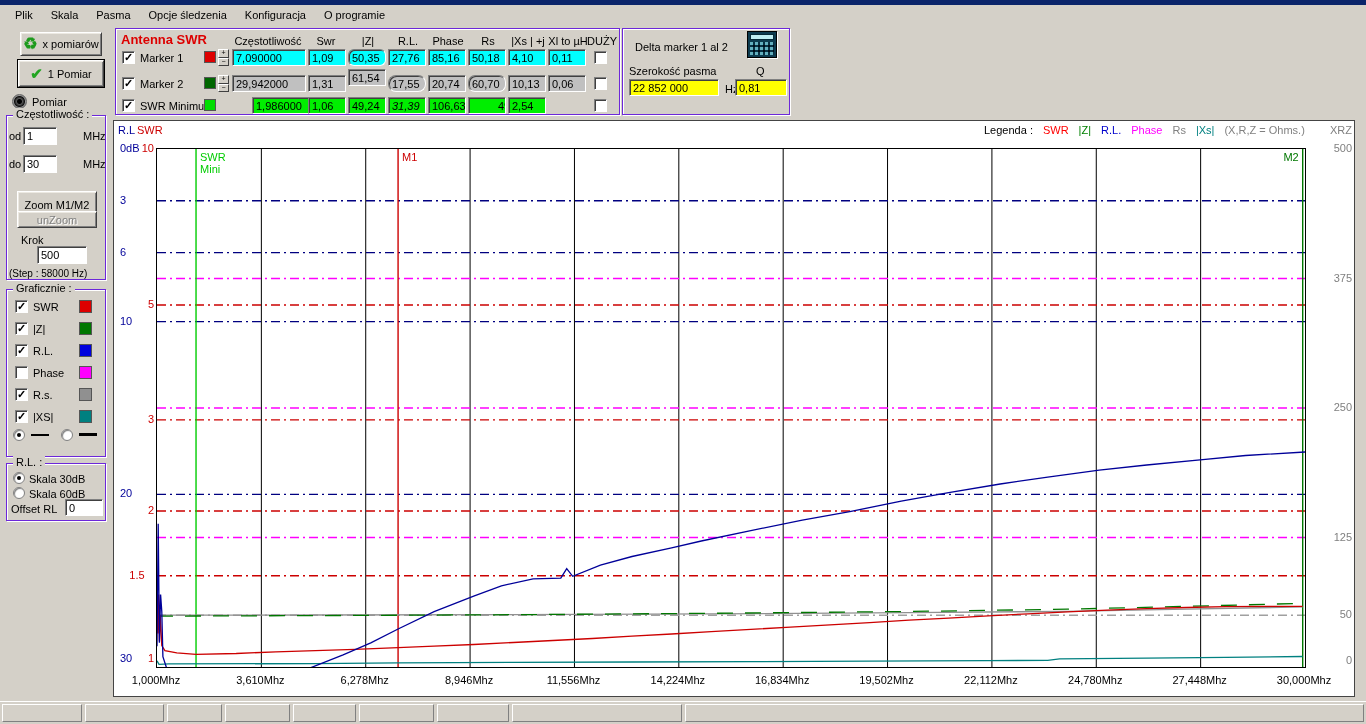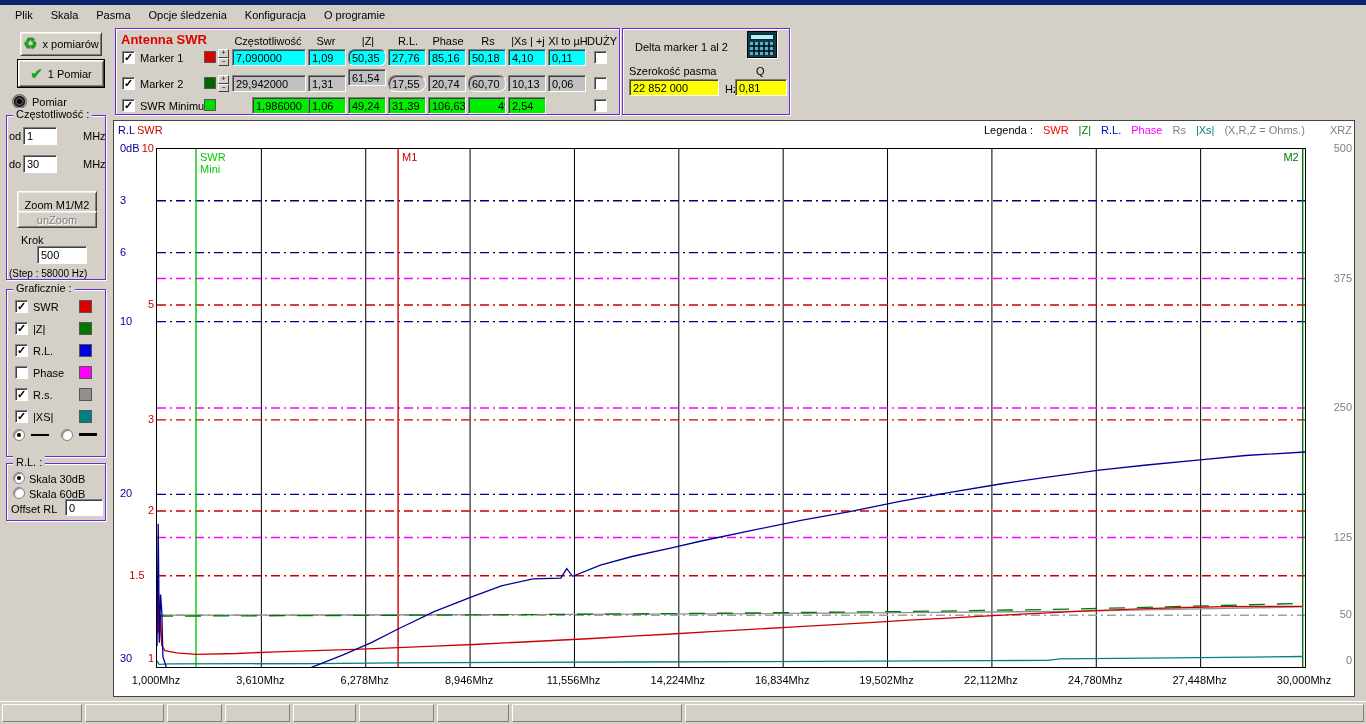--- a/index.html
+++ b/index.html
@@ -122,21 +122,21 @@
       <div class="cell" style="left: 352px; top: 46px; width: 38px; background: rgb(192, 192, 192); border-radius: 7px;">60,70</div>
       <div class="cell" style="left: 392px; top: 46px; width: 38px; background: rgb(192, 192, 192);">10,13</div>
       <div class="cell" style="left: 432px; top: 46px; width: 38px; background: rgb(192, 192, 192);">0,06</div>
       <div class="cb" style="left: 478px; top: 48px;"></div>
       <div class="cb on" style="left: 6px; top: 70px;"></div>
       <div class="lbl" style="left: 24px; top: 71px;">SWR Minimu</div>
       <div class="sq" style="left: 88px; top: 70px; background: rgb(0, 221, 0);"></div>
       <div class="cell" style="left: 116px; top: 68px; width: 74px; background: rgb(0, 238, 0); margin-left: 20px;">1,986000</div>
       <div class="cell" style="left: 192px; top: 68px; width: 38px; background: rgb(0, 238, 0);">1,06</div>
       <div class="cell" style="left: 232px; top: 68px; width: 38px; background: rgb(0, 238, 0);">49,24</div>
-      <div class="cell" style="left: 272px; top: 68px; width: 38px; background: rgb(0, 238, 0);">31,39</div>
+      <div class="cell" style="left: 272px; top: 68px; width: 38px; background: rgb(0, 238, 0); font-style: italic;">31,39</div>
       <div class="cell" style="left: 312px; top: 68px; width: 38px; background: rgb(0, 238, 0);">106,63</div>
       <div class="cell" style="left: 352px; top: 68px; width: 38px; background: rgb(0, 238, 0); padding-left: 29px;">49,17</div>
       <div class="cell" style="left: 392px; top: 68px; width: 38px; background: rgb(0, 238, 0);">2,54</div>
       <div class="cb" style="left: 478px; top: 70px;"></div>
     </div>
 </div>
 
 <div class="abs group" style="left:622px;top:28px;width:168px;height:87px;background:#d4d0c8;">
   <span class="lbl" style="left:12px;top:12px;">Delta marker 1 al 2</span>
   <div class="calc" style="left:124px;top:2px;">

